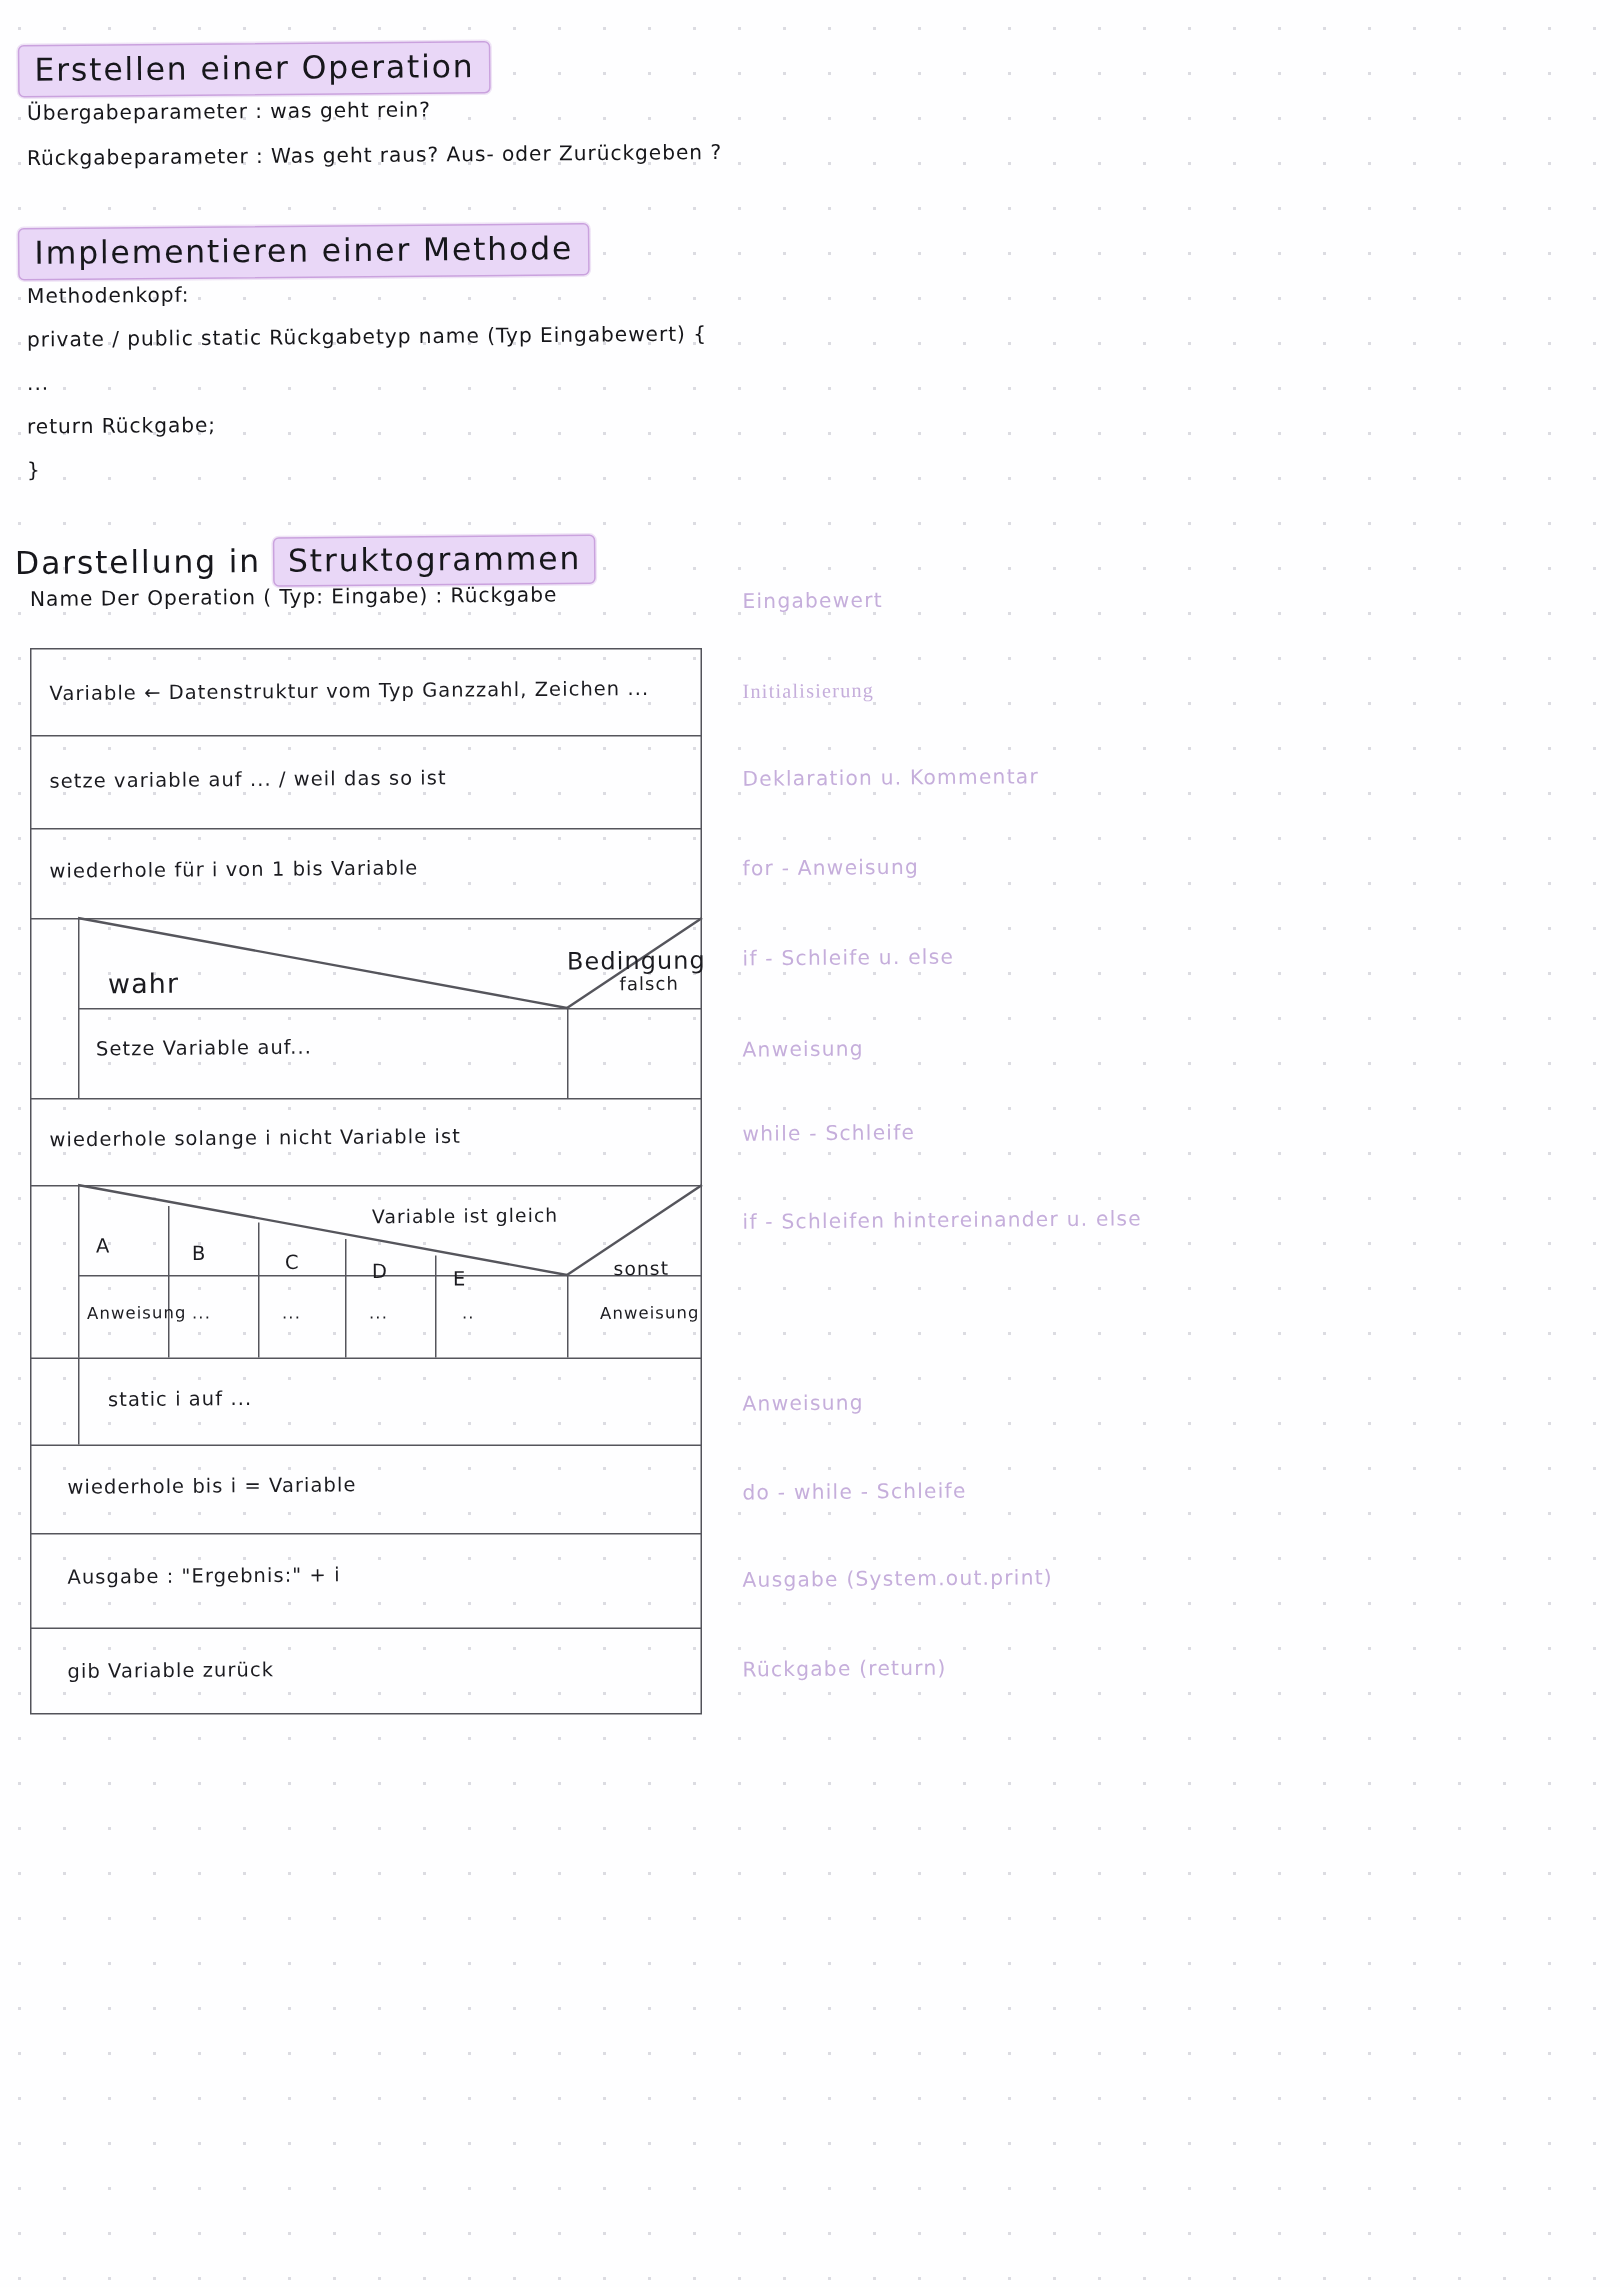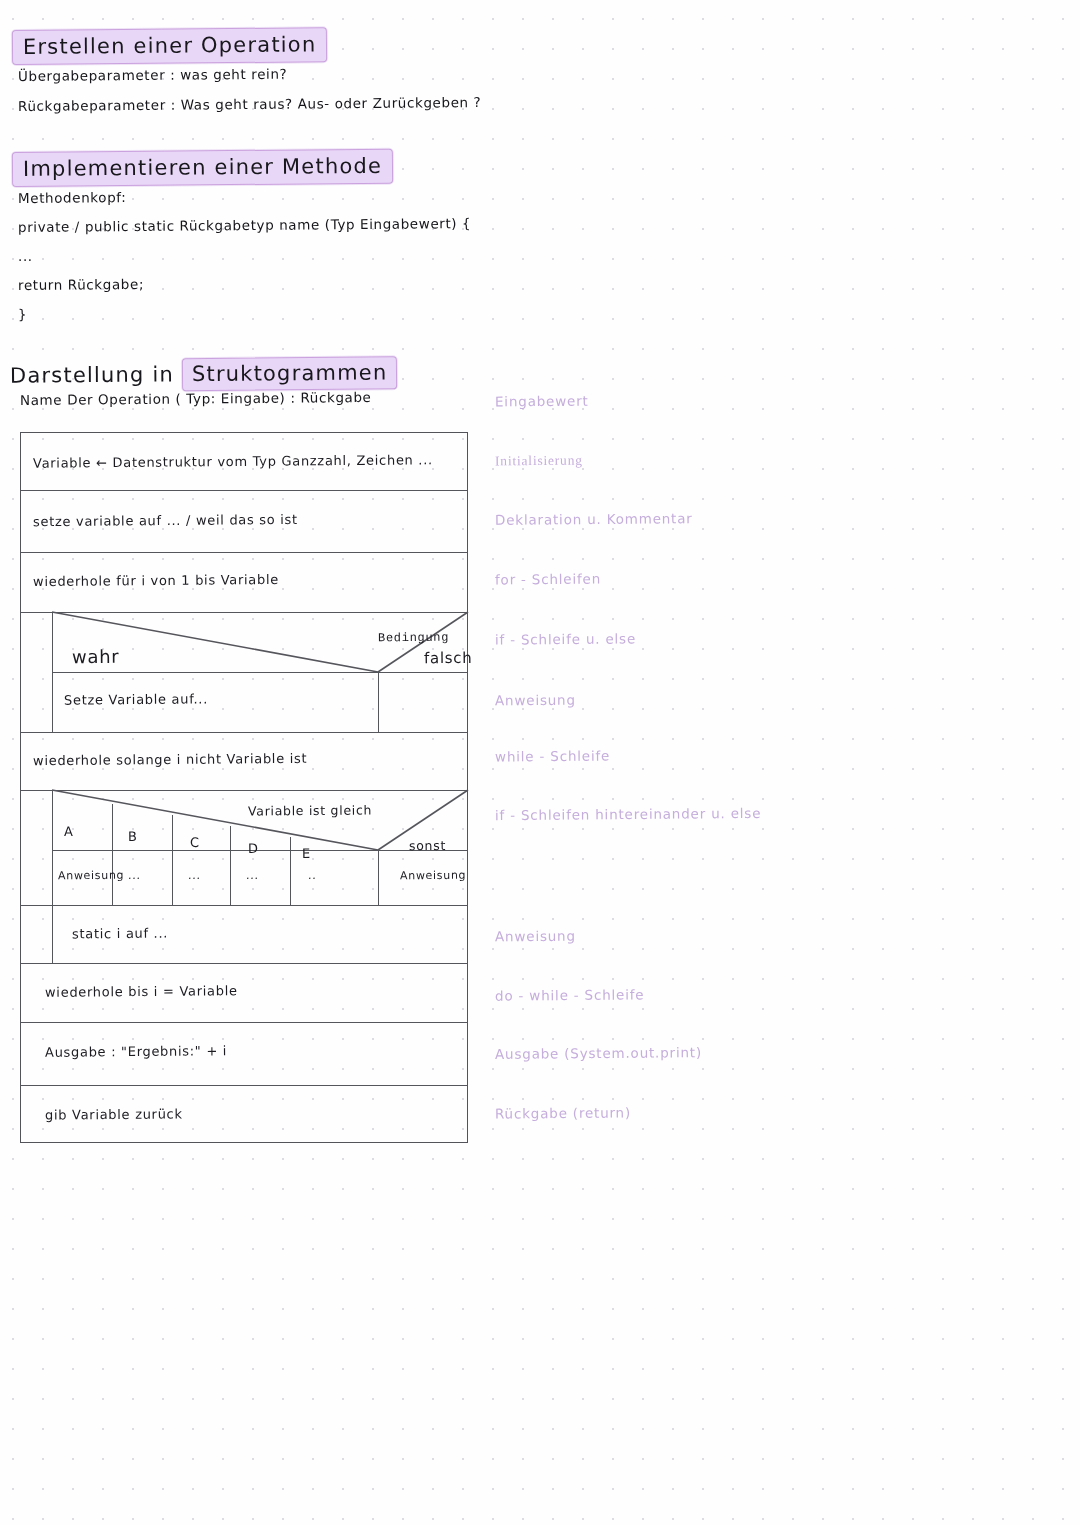--- a/index.html
+++ b/index.html
@@ -170,23 +170,23 @@
 
     <div class="vline" style="left:32px; top:180px; height:120px;"></div>
     <div class="hline" style="left:32px; top:240px; width:416px;"></div>
     <div class="vline" style="left:358px; top:240px; height:60px;"></div>
 
     <svg class="diag-svg" width="448" height="711" viewBox="0 0 448 711">
       <line x1="32" y1="180" x2="358" y2="240"></line>
       <line x1="448" y1="180" x2="358" y2="240"></line>
     </svg>
 
-    <div class="cell-text slanted-1" style="left:358px; top:199px; font-size:12px;font-family:Liberation Mono, monospace;">Bedingung</div>
+    <div class="cell-text slanted-1" style="left:358px; top:199px; font-size:16px;">Bedingung</div>
     <div class="cell-text slanted-1" style="left:52px; top:214px; font-size:18px;">wahr</div>
-    <div class="cell-text slanted-1" style="left:404px; top:217px; font-size:15px;">falsch</div>
+    <div class="cell-text slanted-1" style="left:393px; top:217px; font-size:12px;">falsch</div>
     <div class="cell-text slanted-1" style="left:44px; top:260px;">Setze  Variable  auf...</div>
 
     <div class="cell-text slanted-1" style="left:13px; top:320px;">wiederhole  solange  i  nicht  Variable  ist</div>
 
     <div class="vline" style="left:32px; top:358px; height:115px;"></div>
     <div class="hline" style="left:32px; top:418px; width:416px;"></div>
 
     <div class="vline" style="left:92px;  top:372px; height:101px;"></div>
     <div class="vline" style="left:152px; top:383px; height:90px;"></div>
     <div class="vline" style="left:210px; top:394px; height:79px;"></div>
@@ -220,21 +220,21 @@
     <div class="cell-text slanted-1" style="left:25px; top:552px;">wiederhole  bis  i = Variable</div>
 
     <div class="cell-text slanted-1" style="left:25px; top:612px;">Ausgabe :  "Ergebnis:" + i</div>
 
     <div class="cell-text slanted-1" style="left:25px; top:675px;">gib  Variable  zurück</div>
   </div>
 
   <div class="annot slanted-1" style="left:495px; top:393px;">Eingabewert</div>
   <div class="annot slanted-1" style="left:495px; top:453px;font-family:Liberation Serif, serif;">Initialisierung</div>
   <div class="annot slanted-1" style="left:495px; top:511px;">Deklaration u. Kommentar</div>
-  <div class="annot slanted-1" style="left:495px; top:571px;">for - Schleifen</div>
+  <div class="annot slanted-1" style="left:495px; top:571px;">for - Anweisung</div>
   <div class="annot slanted-1" style="left:495px; top:631px;">if - Schleife  u. else</div>
   <div class="annot slanted-1" style="left:495px; top:692px;">Anweisung</div>
   <div class="annot slanted-1" style="left:495px; top:748px;">while - Schleife</div>
   <div class="annot slanted-1" style="left:495px; top:806px;">if - Schleifen  hintereinander  u. else</div>
   <div class="annot slanted-1" style="left:495px; top:928px;">Anweisung</div>
   <div class="annot slanted-1" style="left:495px; top:987px;">do - while - Schleife</div>
   <div class="annot slanted-1" style="left:495px; top:1045px;">Ausgabe (System.out.print)</div>
   <div class="annot slanted-1" style="left:495px; top:1105px;">Rückgabe (return)</div>
 
 </div>

